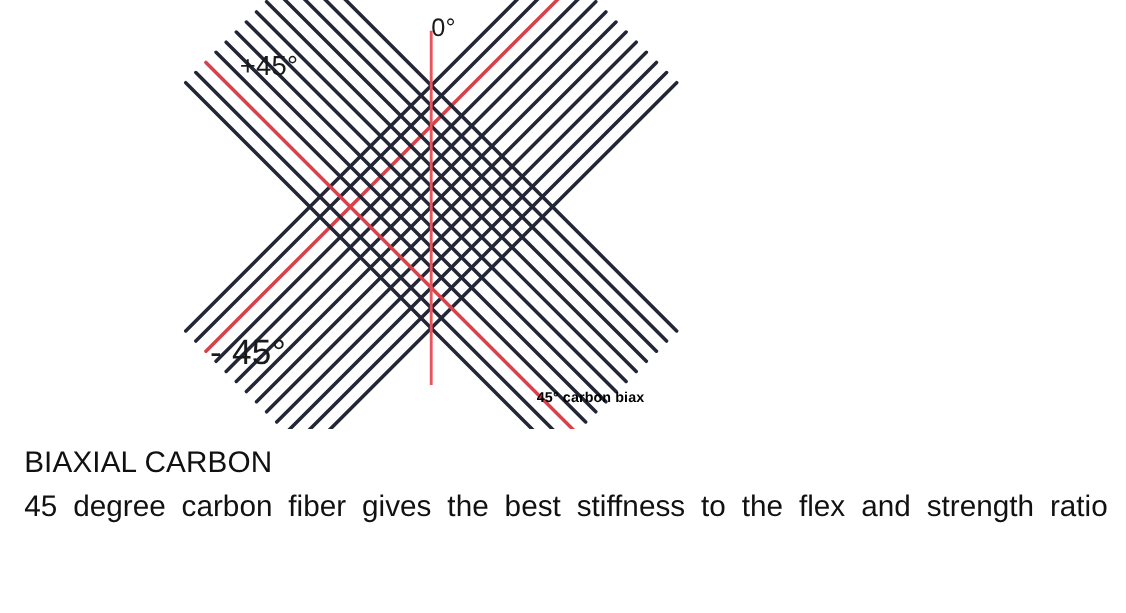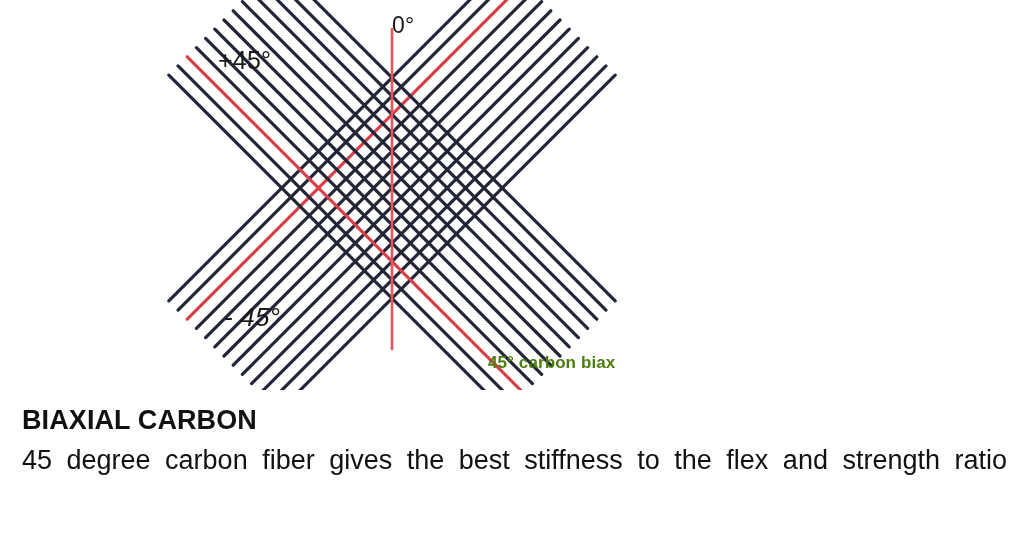--- a/index.html
+++ b/index.html
@@ -45,47 +45,46 @@
     left: 392px;
     top: 12px;
     font-size: 23px;
   }
   #label-plus45 {
     left: 218px;
     top: 46px;
     font-size: 25px;
   }
   #label-minus45 {
-    left: 224px;
+    left: 191px;
     top: 302px;
-    font-size: 26px;
-    font-style: italic;
+    font-size: 32px;
   }
   #caption-biax {
     position: absolute;
     left: 488px;
     top: 353px;
-    font-size: 17px;
+    font-size: 13px;
     font-weight: 700;
-    color: #4d7c0f;
+    color: #000000;
     white-space: nowrap;
     letter-spacing: 0.1px;
   }
 
   
   #text-block {
     position: absolute;
     left: 22px;
     top: 400px;
     width: 990px;
   }
   #heading-biaxial-carbon {
     font-size: 27px;
     line-height: 40px;
-    font-weight: 700;
+    font-weight: 400;
     color: #111111;
     letter-spacing: 0.1px;
     margin: 0;
   }
   #description-text {
     font-size: 27px;
     line-height: 40px;
     font-weight: 400;
     color: #111111;
     margin: 0;

